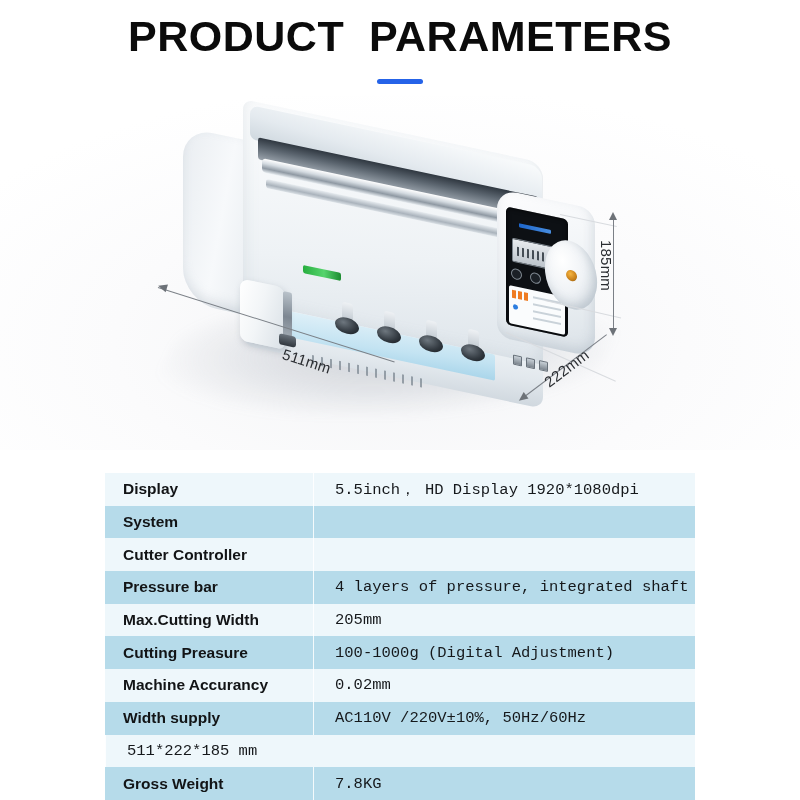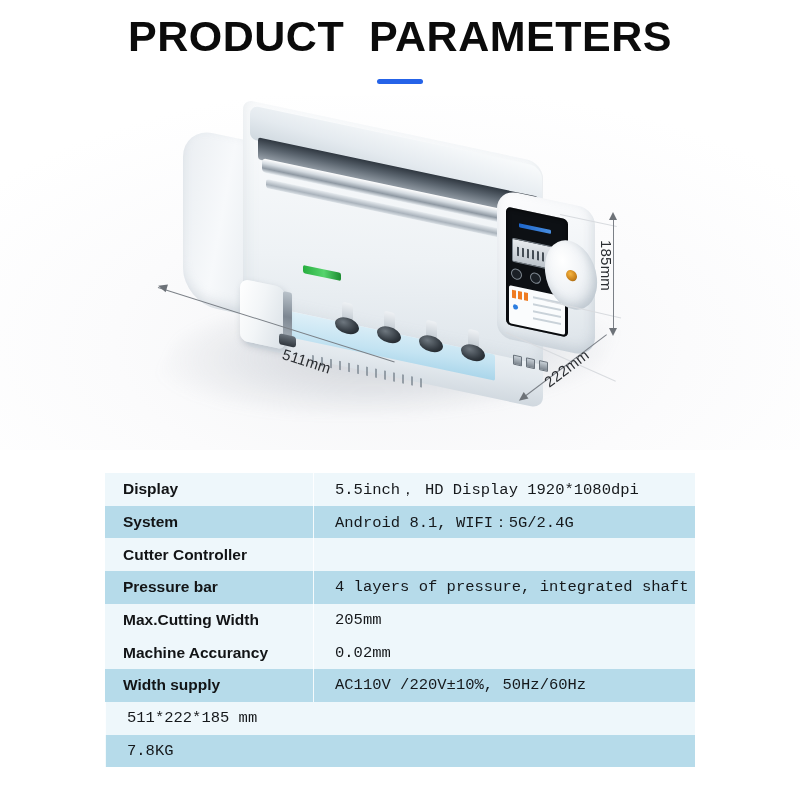--- a/index.html
+++ b/index.html
@@ -567,49 +567,54 @@
 
   <div class="spec-table" id="spec-table">
       <div class="spec-row base">
         <div class="spec-label">Display</div>
         <div class="spec-divider"></div>
         <div class="spec-value">5.5inch，  HD Display 1920*1080dpi</div>
       </div>
       <div class="spec-row alt">
         <div class="spec-label">System</div>
         <div class="spec-divider"></div>
-        <div class="spec-value">Android 8.1,  WIFI：5G/2.4G</div>
       </div>
       <div class="spec-row base">
         <div class="spec-label">Cutter Controller</div>
         <div class="spec-divider"></div>
       </div>
       <div class="spec-row alt">
         <div class="spec-label">Pressure bar</div>
         <div class="spec-divider"></div>
         <div class="spec-value">4 layers of pressure, integrated shaft</div>
       </div>
       <div class="spec-row base">
         <div class="spec-label">Max.Cutting Width</div>
         <div class="spec-divider"></div>
         <div class="spec-value">205mm</div>
       </div>
+      <div class="spec-row alt">
+        <div class="spec-label">Cutting Preasure</div>
+        <div class="spec-divider"></div>
+        <div class="spec-value">100-1000g (Digital Adjustment)</div>
+      </div>
       <div class="spec-row base">
         <div class="spec-label">Machine Accurancy</div>
         <div class="spec-divider"></div>
         <div class="spec-value">0.02mm</div>
       </div>
       <div class="spec-row alt">
         <div class="spec-label">Width supply</div>
         <div class="spec-divider"></div>
         <div class="spec-value">AC110V /220V±10%, 50Hz/60Hz</div>
       </div>
       <div class="spec-row base">
         <div class="spec-divider"></div>
         <div class="spec-value">511*222*185 mm</div>
       </div>
       <div class="spec-row alt">
+        <div class="spec-label">Gross Weight</div>
         <div class="spec-divider"></div>
         <div class="spec-value">7.8KG</div>
       </div>
     </div>
 
 </div>
 
 </body></html>

